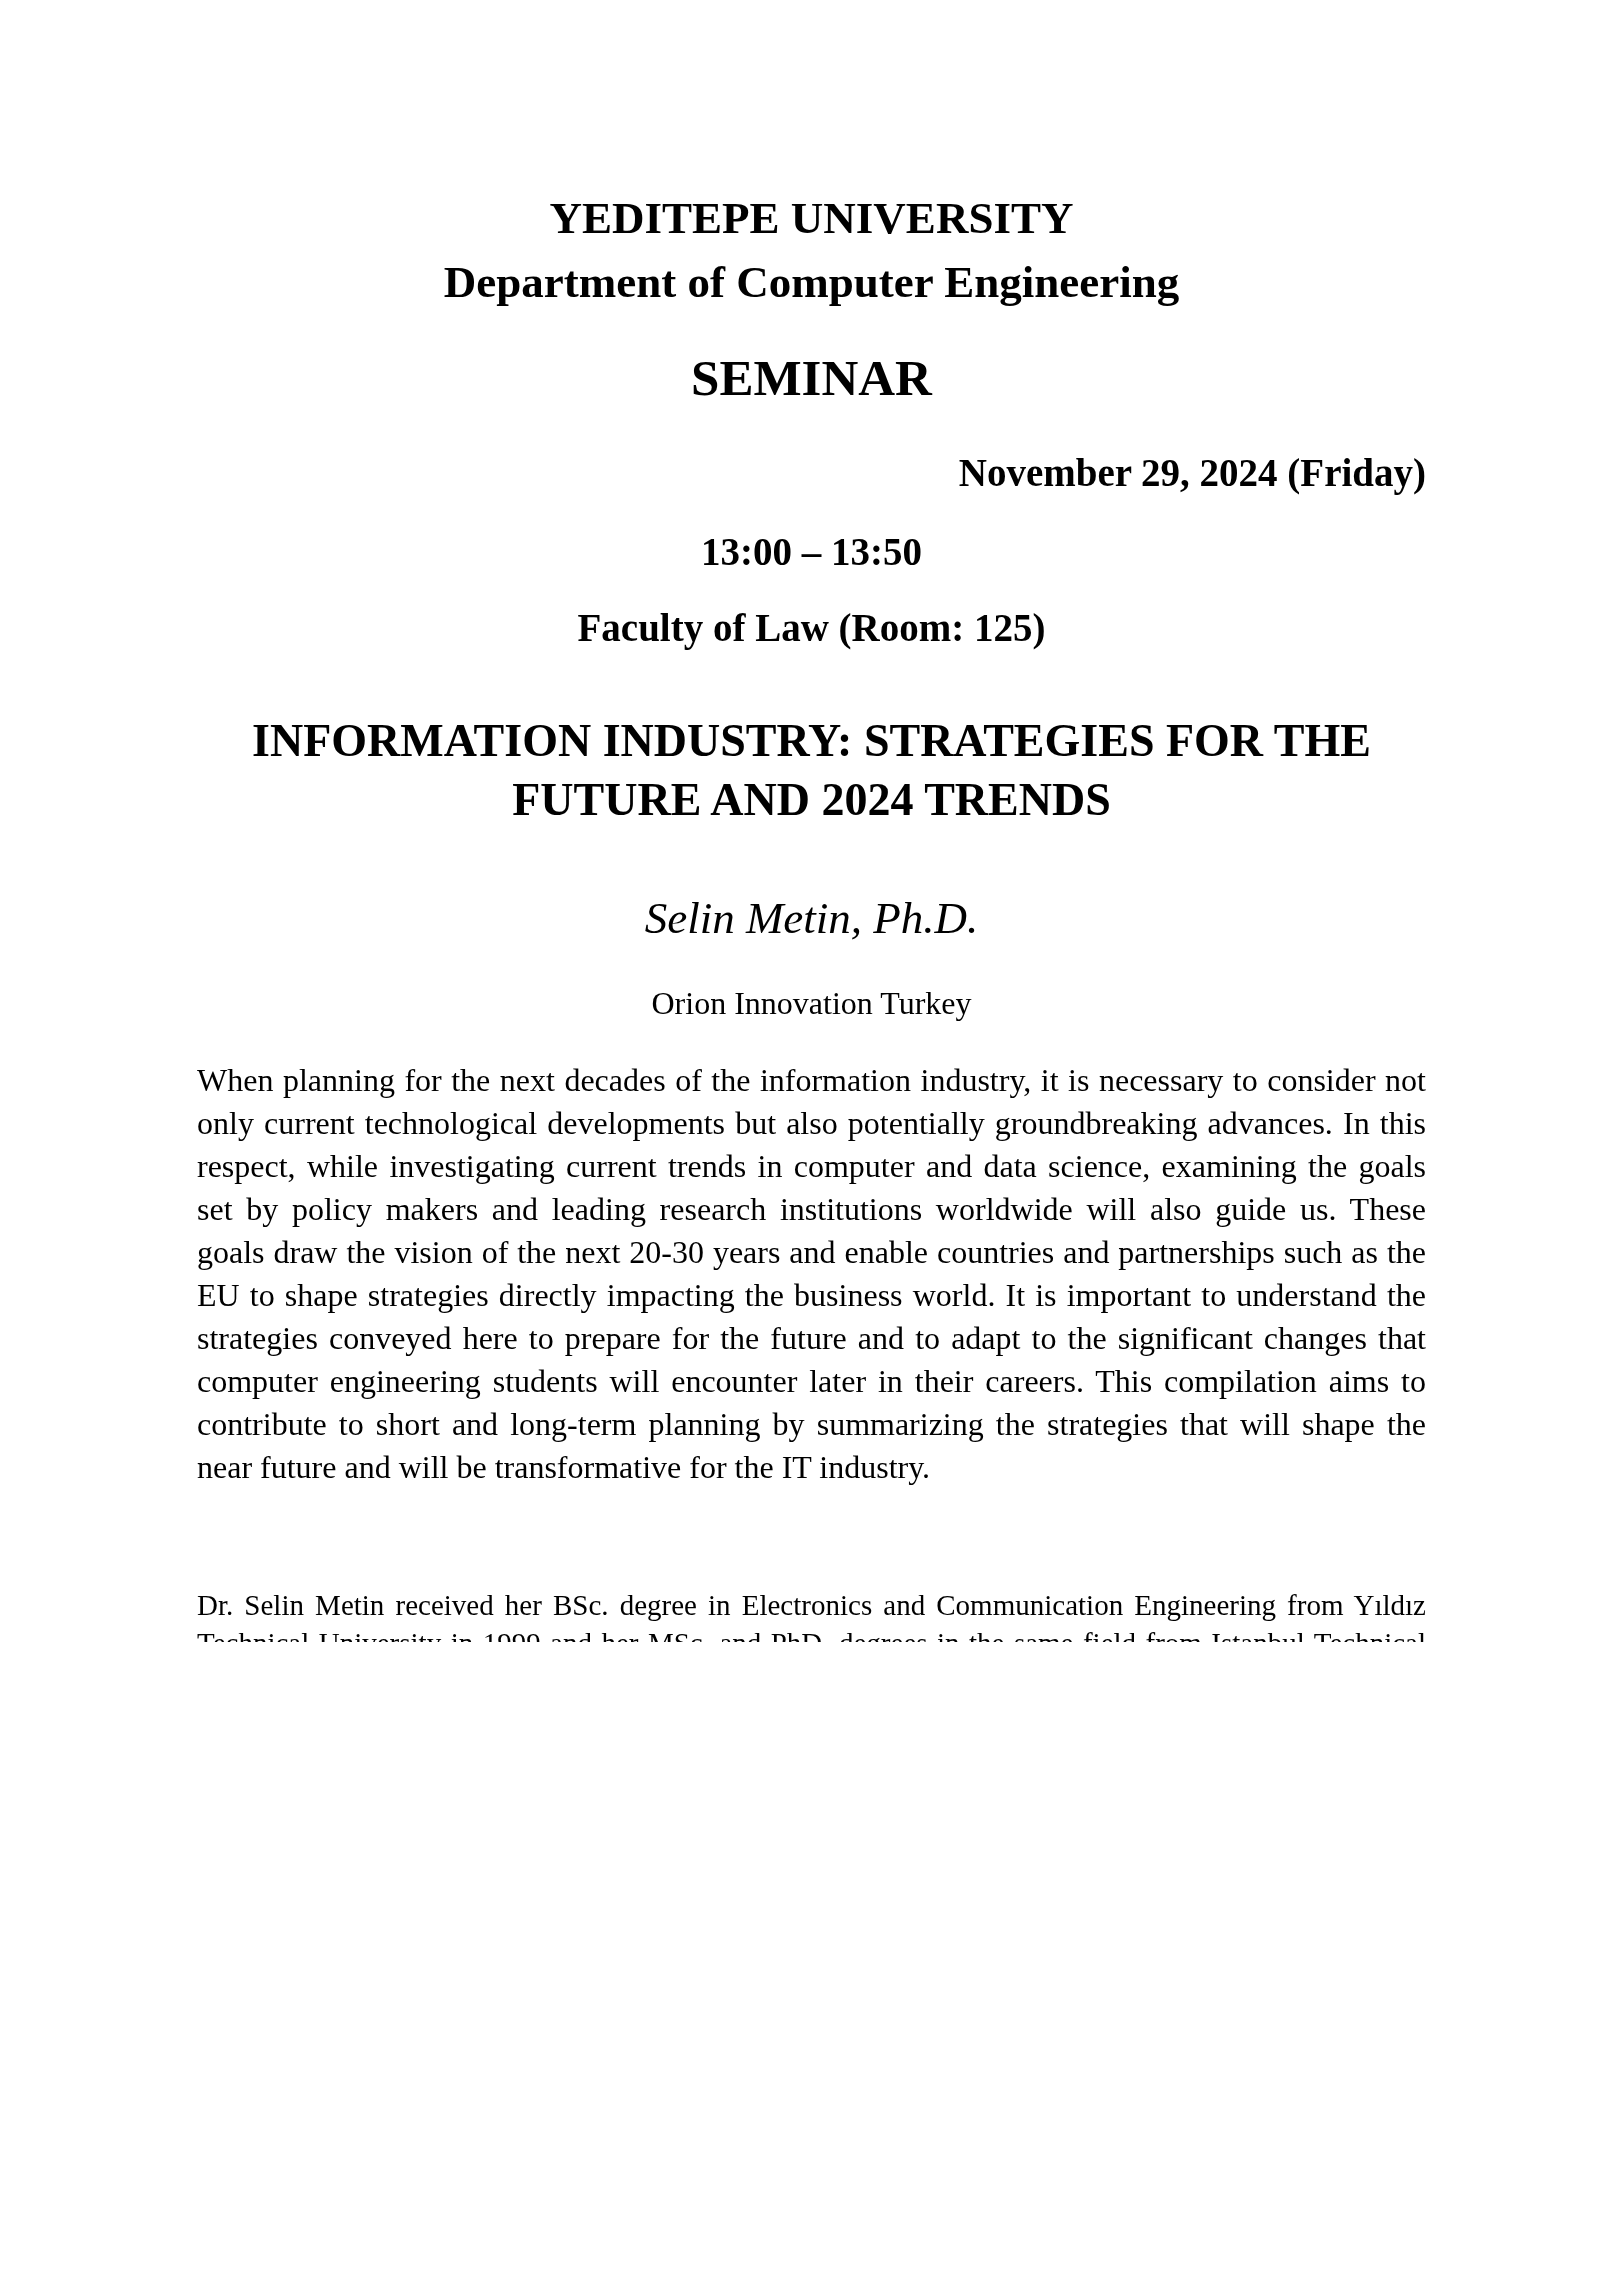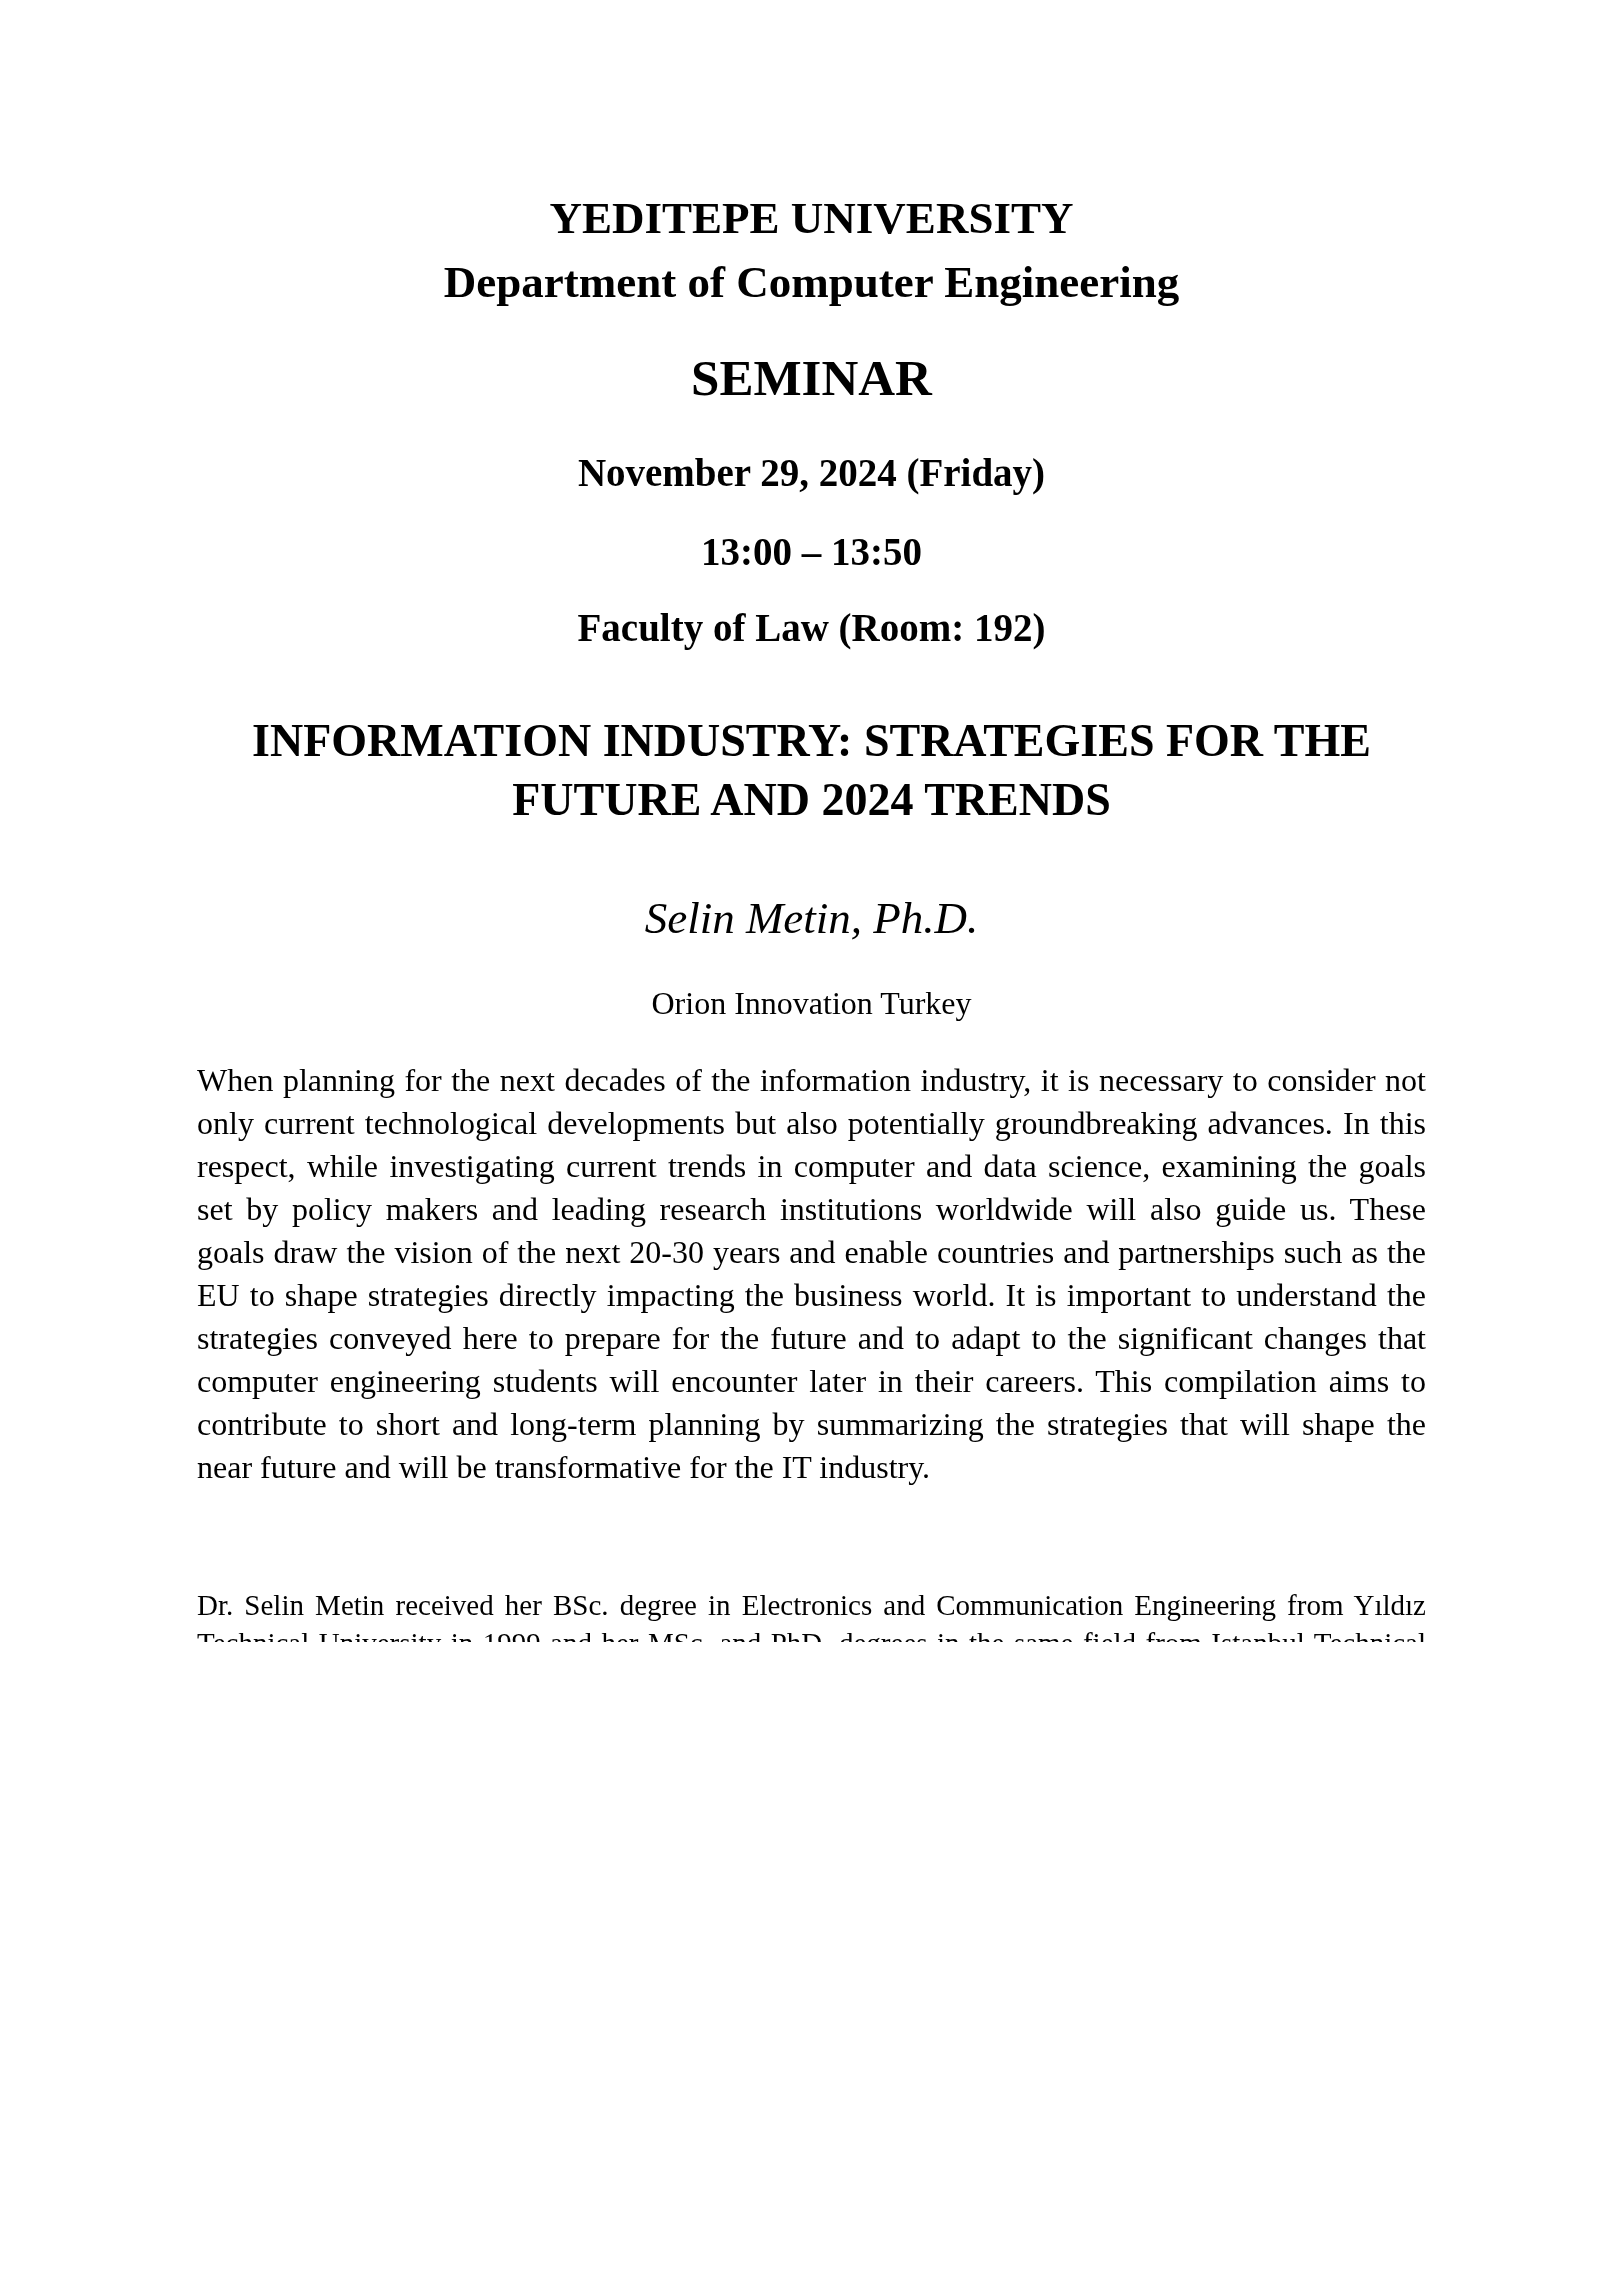--- a/index.html
+++ b/index.html
@@ -21,21 +21,21 @@
     position: absolute;
     left: 197px;
     width: 1229px;
   }
   .centered { text-align: center; }
   .bold { font-weight: normal; }
 
   .university   { top: 196px;  font-size: 45px; line-height: 1; font-weight: bold; }
   .department   { top: 260px;  font-size: 45px; line-height: 1; font-weight: bold; }
   .seminar      { top: 353px;  font-size: 51px; line-height: 1; font-weight: bold; }
-  .evt-date     { top: 453px;  font-size: 39px; line-height: 1; font-weight: bold; }
+  .evt-date     { top: 453px;  font-size: 39px; line-height: 1; font-weight: bold; text-align: right; }
   .evt-time     { top: 532px;  font-size: 39px; line-height: 1; font-weight: bold; }
   .evt-loc      { top: 608px; font-size: 39px; line-height: 1; font-weight: bold; }
   .talk-title   { top: 711px; font-size: 46px; line-height: 59px; font-weight: bold; }
   .speaker      { top: 896px; font-size: 45px; line-height: 1; font-style: italic; }
   .affiliation  { top: 987px; font-size: 32px; line-height: 1; }
 
   .abstract {
     top: 1059px;
     font-size: 32px;
     line-height: 43px;
@@ -72,21 +72,21 @@
   <div class="col centered university">YEDITEPE UNIVERSITY</div>
 
   <div class="col centered department">Department of Computer Engineering</div>
 
   <div class="col centered seminar">SEMINAR</div>
 
   <div class="col centered evt-date">November 29, 2024 (Friday)</div>
 
   <div class="col centered evt-time">13:00 – 13:50</div>
 
-  <div class="col centered evt-loc">Faculty of Law (Room: 192)</div>
+  <div class="col centered evt-loc">Faculty of Law (Room: 125)</div>
 
   <div class="col centered talk-title">INFORMATION INDUSTRY: STRATEGIES FOR THE FUTURE AND 2024 TRENDS</div>
 
   <div class="col centered affiliation">Orion Innovation Turkey</div>
 
   <div class="col centered speaker">Selin Metin, Ph.D.</div>
 
   <div class="col abstract">When planning for the next decades of the information industry, it is necessary to consider not only current technological developments but also potentially groundbreaking advances. In this respect, while investigating current trends in computer and data science, examining the goals set by policy makers and leading research institutions worldwide will also guide us. These goals draw the vision of the next 20-30 years and enable countries and partnerships such as the EU to shape strategies directly impacting the business world. It is important to understand the strategies conveyed here to prepare for the future and to adapt to the significant changes that computer engineering students will encounter later in their careers. This compilation aims to contribute to short and long-term planning by summarizing the strategies that will shape the near future and will be transformative for the IT industry.</div>
 
 

